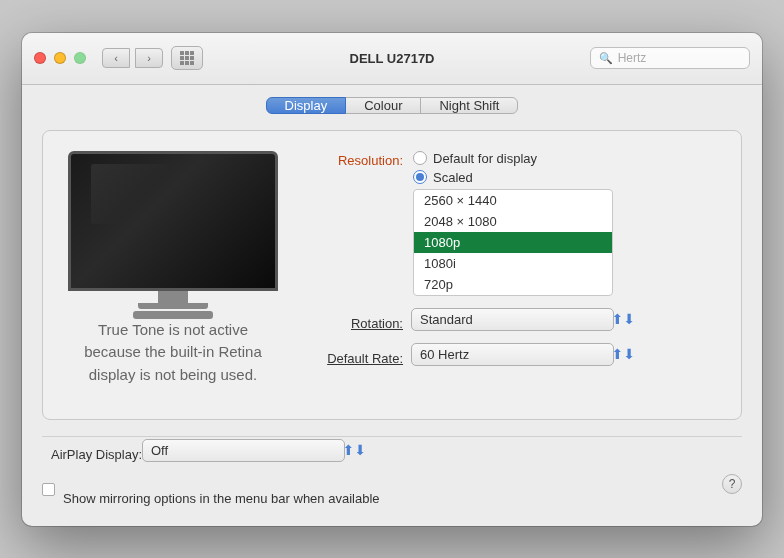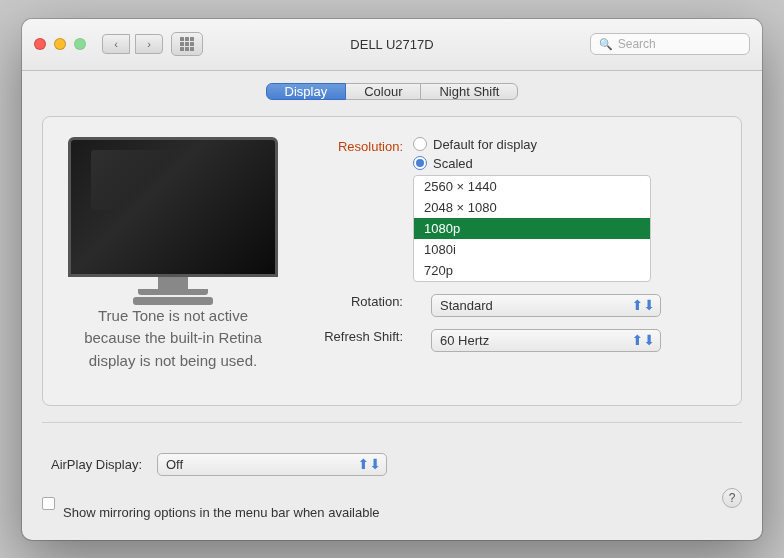--- a/index.html
+++ b/index.html
@@ -86,21 +86,21 @@
       width: 4px;
       height: 4px;
       background: #888;
       border-radius: 0.5px;
     }
     .title-text {
       position: absolute;
       left: 50%;
       transform: translateX(-50%);
       font-size: 13px;
-      font-weight: 400;
+      font-weight: 700;
       color: #333;
     }
     .search-box {
       margin-left: auto;
       display: flex;
       align-items: center;
       background: rgba(255,255,255,0.7);
       border: 1px solid #c0c0c0;
       border-radius: 6px;
       padding: 3px 8px;
@@ -257,45 +257,46 @@
       width: 8px;
       height: 8px;
       border-radius: 50%;
       background: #4a80d4;
     }
     .resolution-list {
       background: white;
       border: 1px solid #c8c8c8;
       border-radius: 4px;
       overflow: hidden;
-      width: 238px;
+      width: 200px;
     }
     .resolution-item {
       padding: 3px 10px;
       font-size: 13px;
       color: #333;
       cursor: pointer;
     }
     .resolution-item.highlighted {
       background: #15803d;
       color: white;
     }
     .select-row {
       display: flex;
-      align-items: flex-start;
-      gap: 28px;
+      align-items: flex-end;
+      gap: 8px;
+      text-decoration: underline;
     }
     .select-label {
       text-align: right;
       min-width: 100px;
       font-size: 13px;
       color: #333;
     }
     .mac-select {
-      width: 230px;
+      width: 203px;
       padding: 3px 24px 3px 8px;
       border: 1px solid #b0b0b0;
       border-radius: 5px;
       background: linear-gradient(to bottom, #f8f8f8, #e8e8e8);
       font-size: 13px;
       color: #333;
       appearance: none;
       -webkit-appearance: none;
       position: relative;
     }
@@ -309,24 +310,24 @@
       top: 50%;
       transform: translateY(-50%);
       pointer-events: none;
       color: #4a80d4;
       font-size: 14px;
       line-height: 1;
     }
     .bottom-section {
       margin-top: 16px;
       border-top: 1px solid #d0d0d0;
-      padding-top: 30px;
-      display: flex;
-      align-items: center;
-      gap: 15px;
+      padding-top: 2px;
+      display: flex;
+      align-items: flex-end;
+      gap: 0;
     }
     .airplay-label {
       font-size: 13px;
       color: #333;
       min-width: 100px;
       text-align: right;
     }
     .checkbox-row {
       display: flex;
       align-items: center;
@@ -389,21 +390,21 @@
           <div class="grid-dot"></div>
           <div class="grid-dot"></div>
         <div class="grid-dot"></div>
           <div class="grid-dot"></div>
           <div class="grid-dot"></div>
       </div>
     </div>
     <div class="title-text">DELL U2717D</div>
     <div class="search-box">
       <span class="search-icon-svg">🔍</span>
-      <span class="search-input-text">Search</span>
+      <span class="search-input-text">Hertz</span>
     </div>
   </div>
 
   <div class="content">
 
     <div class="tabs">
       <div class="tab active">Display</div>
       <div class="tab">Colour</div>
       <div class="tab">Night Shift</div>
     </div>
@@ -442,21 +443,21 @@
 
         <div class="select-row">
           <div class="select-label">Rotation:</div>
           <div class="select-wrapper">
             <select class="mac-select"><option value="Standard">Standard</option><option value="90°">90°</option><option value="180°">180°</option><option value="270°">270°</option></select>
             <div class="select-arrow">⬆⬇</div>
           </div>
         </div>
 
         <div class="select-row">
-          <div class="select-label">Refresh Shift:</div>
+          <div class="select-label">Default Rate:</div>
           <div class="select-wrapper">
             <select class="mac-select"><option value="60 Hertz">60 Hertz</option><option value="30 Hertz">30 Hertz</option></select>
             <div class="select-arrow">⬆⬇</div>
           </div>
         </div>
       </div>
     </div>
 
     <div class="bottom-section">
       <div class="airplay-label">AirPlay Display:</div>

